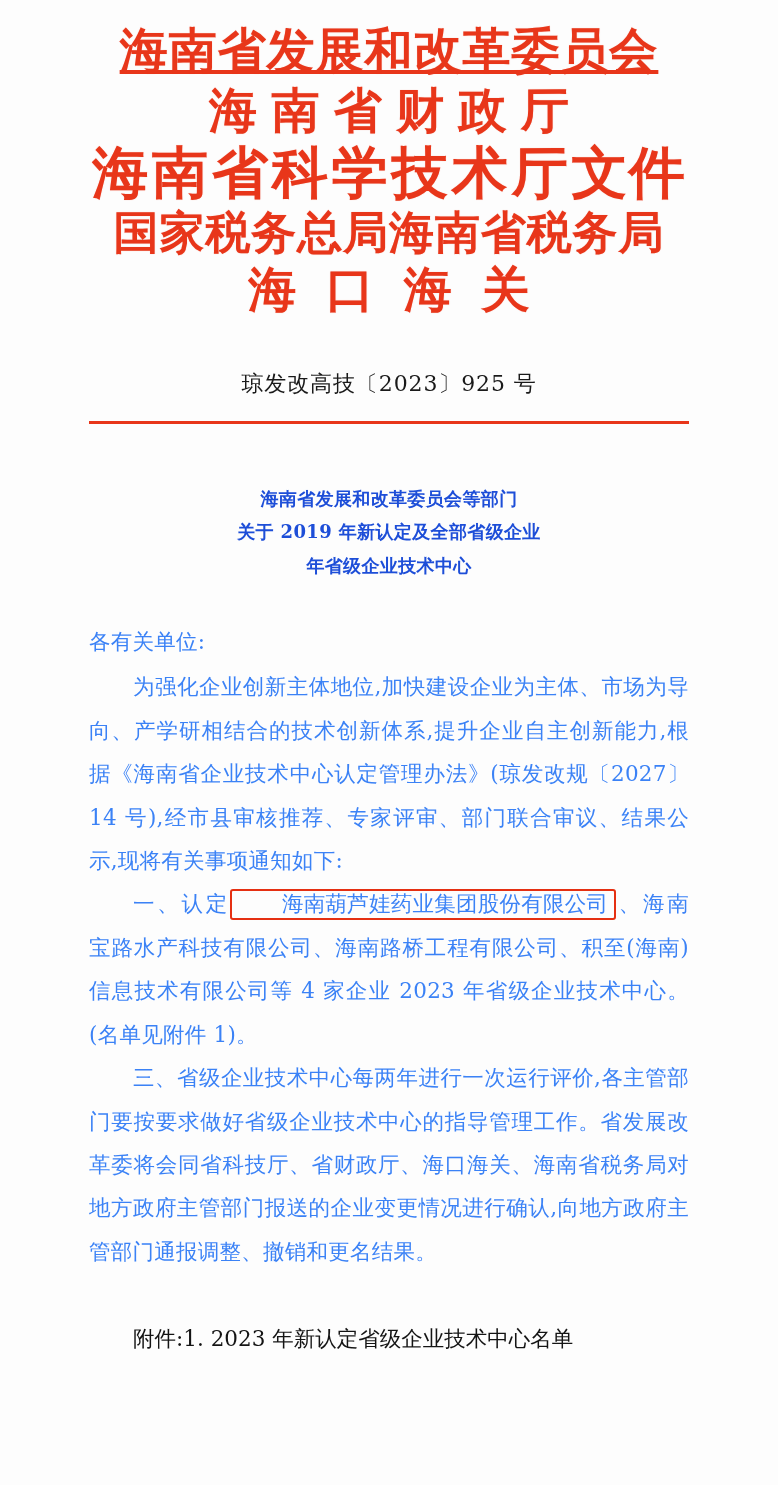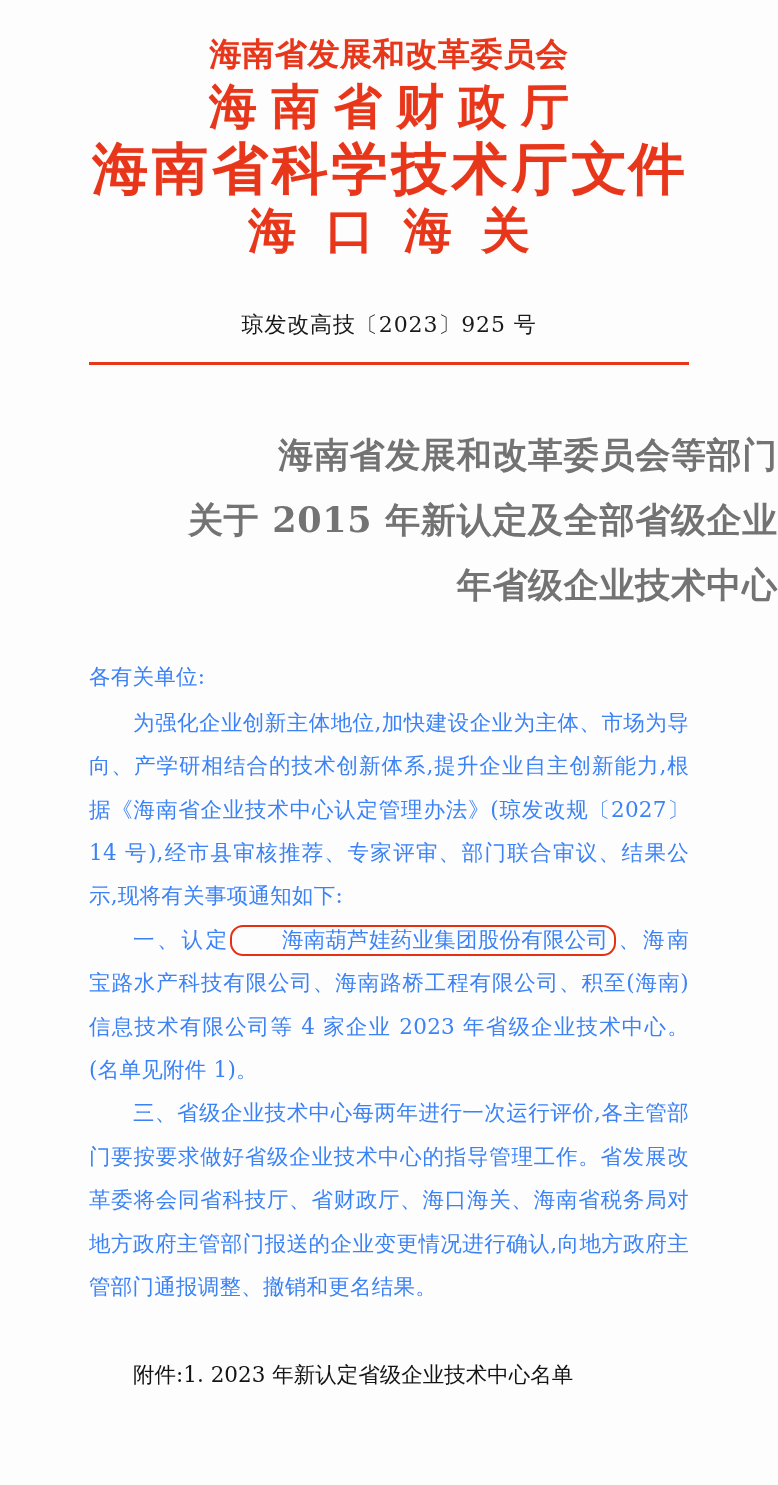--- a/index.html
+++ b/index.html
@@ -31,21 +31,21 @@
   }
   .mast-line {
     color: #e8361a;
     font-family: "DejaVu Serif", "Liberation Serif", serif;
     font-weight: 700;
     line-height: 1.0;
     letter-spacing: 0.02em;
     white-space: nowrap;
     text-shadow: 0 0 1px rgba(232,54,26,0.35);
   }
-  .mast-line-1 { font-size: 32px; margin: 12px auto 10px auto; }
+  .mast-line-1 { font-size: 48px; margin: 0 auto 10px auto; text-decoration: underline; }
   .mast-line-2 { font-size: 48px; margin: 12px auto 10px auto; letter-spacing: 0.30em; text-indent: 0.30em; }
   .mast-line-3 { font-size: 56px; margin: 0 auto 10px auto; }
   .mast-line-3 .spaced { letter-spacing: 0.07em; }
   .mast-line-4 { font-size: 45px; margin: 0 auto 10px auto; }
   .mast-line-5 { font-size: 48px; margin: 0 auto 0 auto; letter-spacing: 0.62em; text-indent: 0.62em; text-align: center; }
 
   
   .docnum-wrap {
     margin-top: 56px;
     text-align: center;
@@ -59,26 +59,26 @@
   .red-rule {
     margin: 22px auto 0 auto;
     width: 600px;
     height: 3px;
     background: #e8361a;
   }
 
   
   .title-block {
     margin-top: 58px;
-    text-align: right;
+    text-align: center;
     font-weight: 700;
-    font-size: 35px;
+    font-size: 18px;
     line-height: 1.85;
     letter-spacing: 0.02em;
-    color: #737373;
+    color: #1d4ed8;
   }
   .title-block div { white-space: nowrap; }
 
   
   .body-block {
     margin: 38px auto 0 auto;
     width: 600px;
     font-size: 21.5px;
     line-height: 2.02;
     color: #3b82f6;
@@ -89,21 +89,21 @@
   .salutation { margin: 0 0 2px 0; }
   .para {
     margin: 0;
     text-indent: 2.05em;
   }
   .highlight {
     position: relative;
     display: inline-block;
     padding: 0 6px;
     border: 2px solid #e53012;
-    border-radius: 13px;
+    border-radius: 3px;
     line-height: 1.25;
   }
 
   
   .attach-block {
     margin: 44px auto 0 auto;
     width: 600px;
     font-size: 21.5px;
     line-height: 2.0;
     color: #141414;
@@ -112,31 +112,32 @@
 </style>
 </head>
 <body>
 
 <div class="page">
 
   <div class="masthead">
     <div class="mast-line mast-line-1">海南省发展和改革委员会</div>
     <div class="mast-line mast-line-2">海南省财政厅</div>
     <div class="mast-line mast-line-3"><span class="spaced">海南省科学技术厅</span><span>文件</span></div>
+    <div class="mast-line mast-line-4">国家税务总局海南省税务局</div>
     <div class="mast-line mast-line-5">海口海关</div>
   </div>
 
   <div class="docnum-wrap">
     <div class="docnum">琼发改高技〔2023〕925 号</div>
     <div class="red-rule"></div>
   </div>
 
   <div class="title-block">
     <div>海南省发展和改革委员会等部门</div>
-    <div>关于 2015 年新认定及全部省级企业</div>
+    <div>关于 2019 年新认定及全部省级企业</div>
     <div>年省级企业技术中心</div>
   </div>
 
   <div class="body-block">
     <p class="salutation">各有关单位:</p>
     <p class="para">为强化企业创新主体地位,加快建设企业为主体、市场为导向、产学研相结合的技术创新体系,提升企业自主创新能力,根据《海南省企业技术中心认定管理办法》(琼发改规〔2027〕14 号),经市县审核推荐、专家评审、部门联合审议、结果公示,现将有关事项通知如下:</p>
     <p class="para"><span>一、认定</span><span class="highlight">海南葫芦娃药业集团股份有限公司</span><span>、海南宝路水产科技有限公司、海南路桥工程有限公司、积至(海南)信息技术有限公司等 4 家企业 2023 年省级企业技术中心。(名单见附件 1)。</span></p>
     <p class="para">三、省级企业技术中心每两年进行一次运行评价,各主管部门要按要求做好省级企业技术中心的指导管理工作。省发展改革委将会同省科技厅、省财政厅、海口海关、海南省税务局对地方政府主管部门报送的企业变更情况进行确认,向地方政府主管部门通报调整、撤销和更名结果。</p>
   </div>
 

